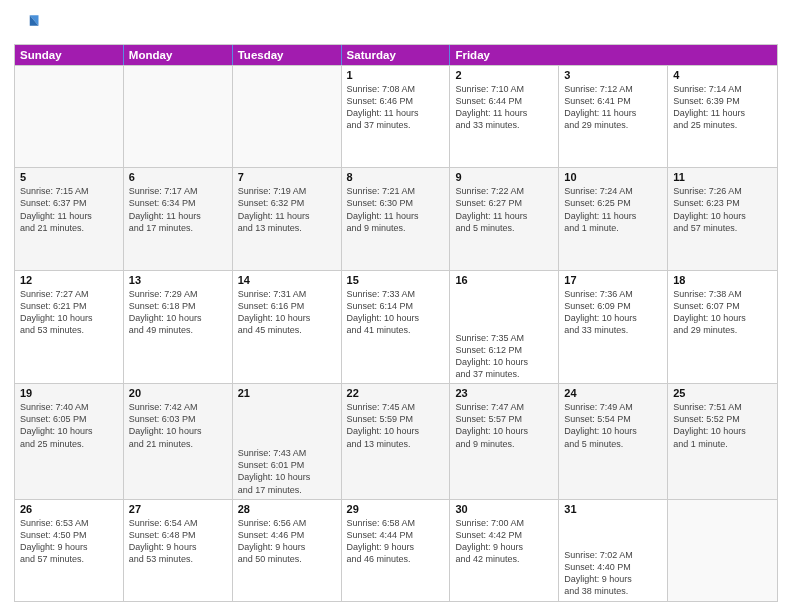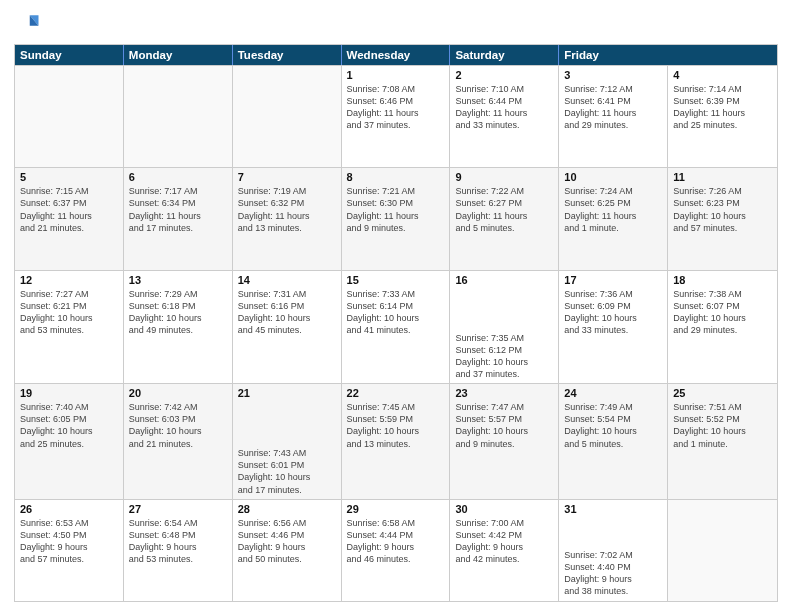--- a/index.html
+++ b/index.html
@@ -56,21 +56,21 @@
     }
     .calendar {
       flex: 1;
       display: flex;
       flex-direction: column;
       border: 1px solid #ccc;
     }
     .cal-header {
       display: grid;
       grid-template-columns: repeat(7, 1fr);
-      background: #0c4a6e;
+      background: #a21caf;
     }
     .cal-header-cell {
       color: #fff;
       font-size: 11.5px;
       font-weight: bold;
       padding: 4px 5px;
       text-align: left;
       border-right: 1px solid #5a8be0;
     }
     .cal-header-cell:last-child { border-right: none; }
@@ -129,21 +129,20 @@
       <div class="main-title"></div>
       <div class="subtitle"></div>
     </div>
   </div>
 
   <div class="calendar">
     <div class="cal-header" id="cal-header">
         <div class="cal-header-cell">Sunday</div>
         <div class="cal-header-cell">Monday</div>
         <div class="cal-header-cell">Tuesday</div>
-        <div class="cal-header-cell">Wednesday</div>
         <div class="cal-header-cell">Saturday</div>
         <div class="cal-header-cell">Friday</div>
       </div>
     <div class="cal-body" id="cal-body">
         <div class="cal-row">
           <div class="cal-cell empty"></div>
           <div class="cal-cell empty"></div>
           <div class="cal-cell empty"></div>
           <div class="cal-cell">
             <div class="day-num">1</div>

